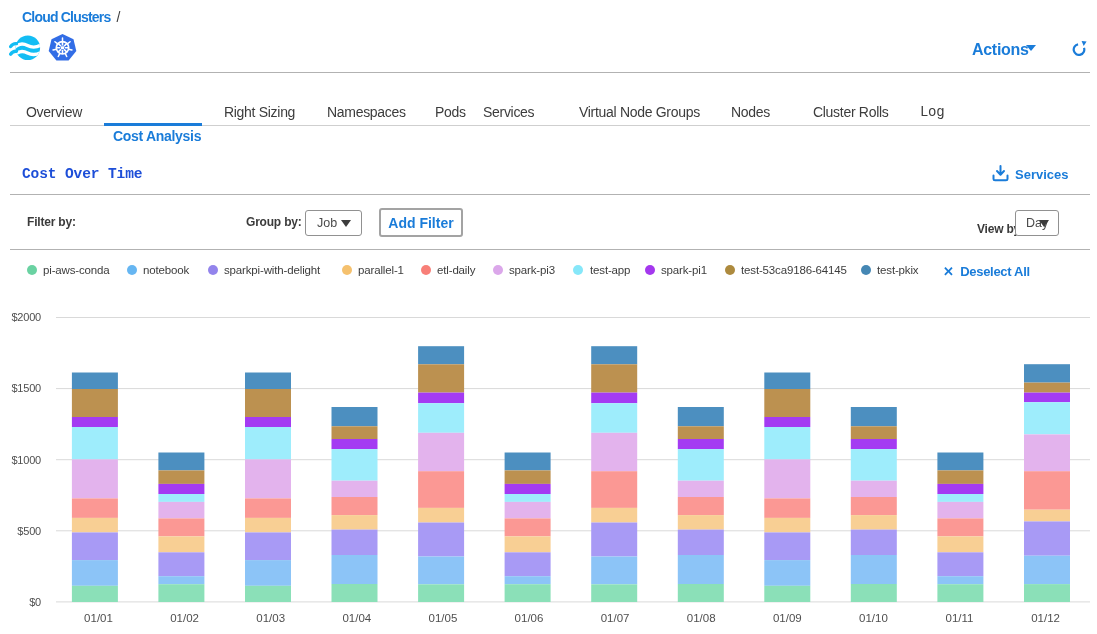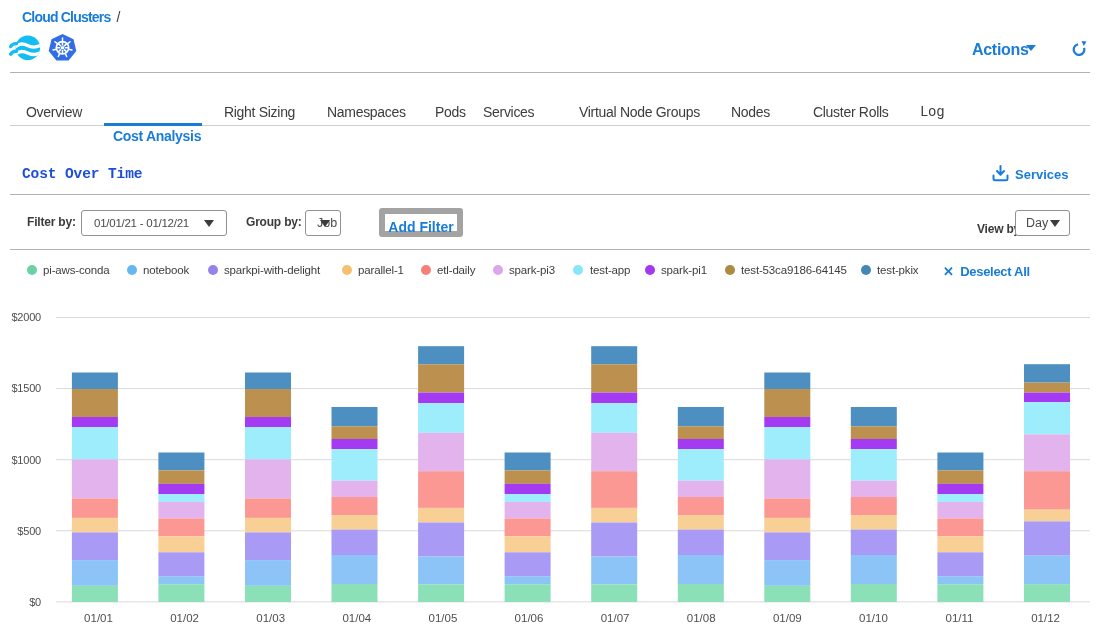--- a/index.html
+++ b/index.html
@@ -82,33 +82,29 @@
   <div class="abs" style="left:22px; top:166px; font-size:14.5px; font-weight:bold; letter-spacing:-0.1px; color:#1d4ed8;font-family:Liberation Mono, monospace;">Cost Over Time</div>
   <svg class="abs" style="left:992px; top:165px;" width="17" height="17" viewBox="0 0 17 17">
     <path d="M8.5 1 V 9 M5 6 L 8.5 9.7 L 12 6" fill="none" stroke="#1a7cd9" stroke-width="2" stroke-linecap="round" stroke-linejoin="round"></path>
     <path d="M1.5 10.5 V 14 Q1.5 15.3 3 15.3 H 14 Q15.5 15.3 15.5 14 V 10.5" fill="none" stroke="#1a7cd9" stroke-width="2" stroke-linecap="round"></path>
   </svg>
   <div class="abs" style="left:1015px; top:167px; font-size:13px; font-weight:bold; color:#1a7cd9;">Services</div>
 
   <div class="hr" style="top:194px;"></div>
 
   <div class="abs lbl" style="left:27px; top:215px;">Filter by:</div>
-  <div class="sel" style="left:81px; width:146px;">
-    <span class="abs" style="left:12px; top:6px; font-size:11.5px; letter-spacing:-0.25px;">01/01/21 - 01/12/21</span>
-    <span class="caret abs" style="right:12px; top:9px;"></span>
-  </div>
   <div class="abs lbl" style="left:246px; top:215px;">Group by:</div>
-  <div class="sel" style="left:305px; width:36px;">
+  <div class="sel" style="left:305px; width:57px;">
     <span class="abs" style="left:11px; top:5px;">Job</span>
     <span class="caret abs" style="right:10px; top:9px;"></span>
   </div>
-  <div class="abs" style="left:379px; top:208px; width:84px; height:29px; border:6px solid #a3a3a3; border-radius:3px; text-align:center; line-height:27px; font-size:14px; font-weight:bold; color:#1a7cd9;">Add Filter</div>
+  <div class="abs" style="left:379px; top:208px; width:84px; height:29px; border:2px solid #a3a3a3; border-radius:3px; text-align:center; line-height:27px; font-size:14px; font-weight:bold; color:#1a7cd9;">Add Filter</div>
 
   <div class="abs lbl" style="left:963px; top:222px;margin-left:14px;">View by:</div>
-  <div class="sel" style="left:1015px; width:55px;text-align:right;">
+  <div class="sel" style="left:1015px; width:44px;text-align:right;">
     <span class="abs" style="left:10px; top:5px;">Day</span>
     <span class="caret abs" style="right:9px; top:9px;"></span>
   </div>
 
   <div class="hr" style="top:249px;"></div>
 
   <span class="dot" style="left:27px;  background:#6ad2a2;"></span>
     <span class="leg" style="left:43px;">pi-aws-conda</span>
   <span class="dot" style="left:127px; background:#66b6f2;"></span>
     <span class="leg" style="left:143px;">notebook</span>

